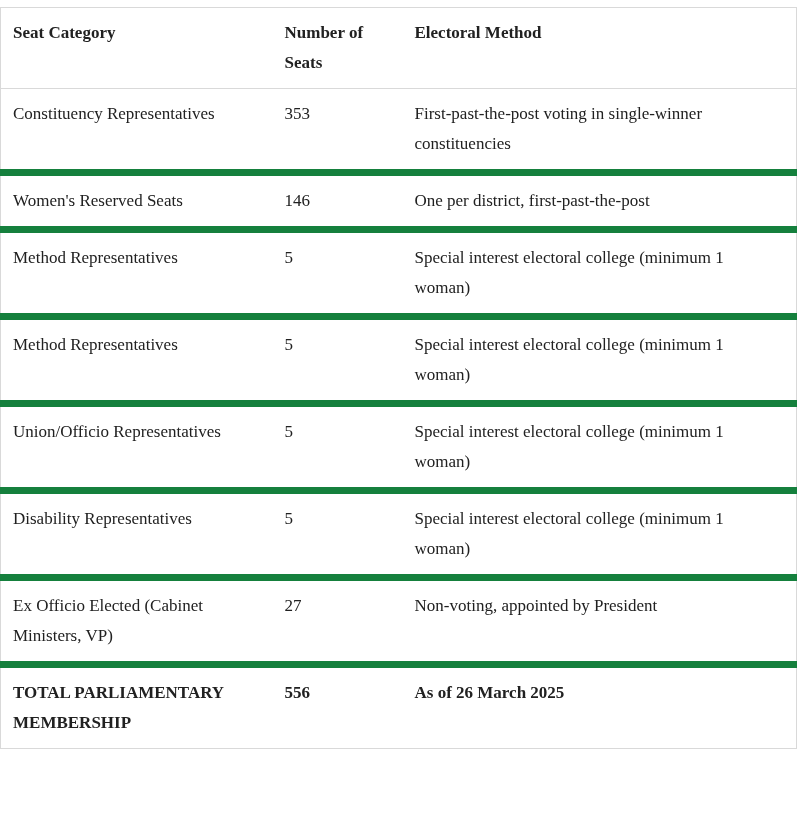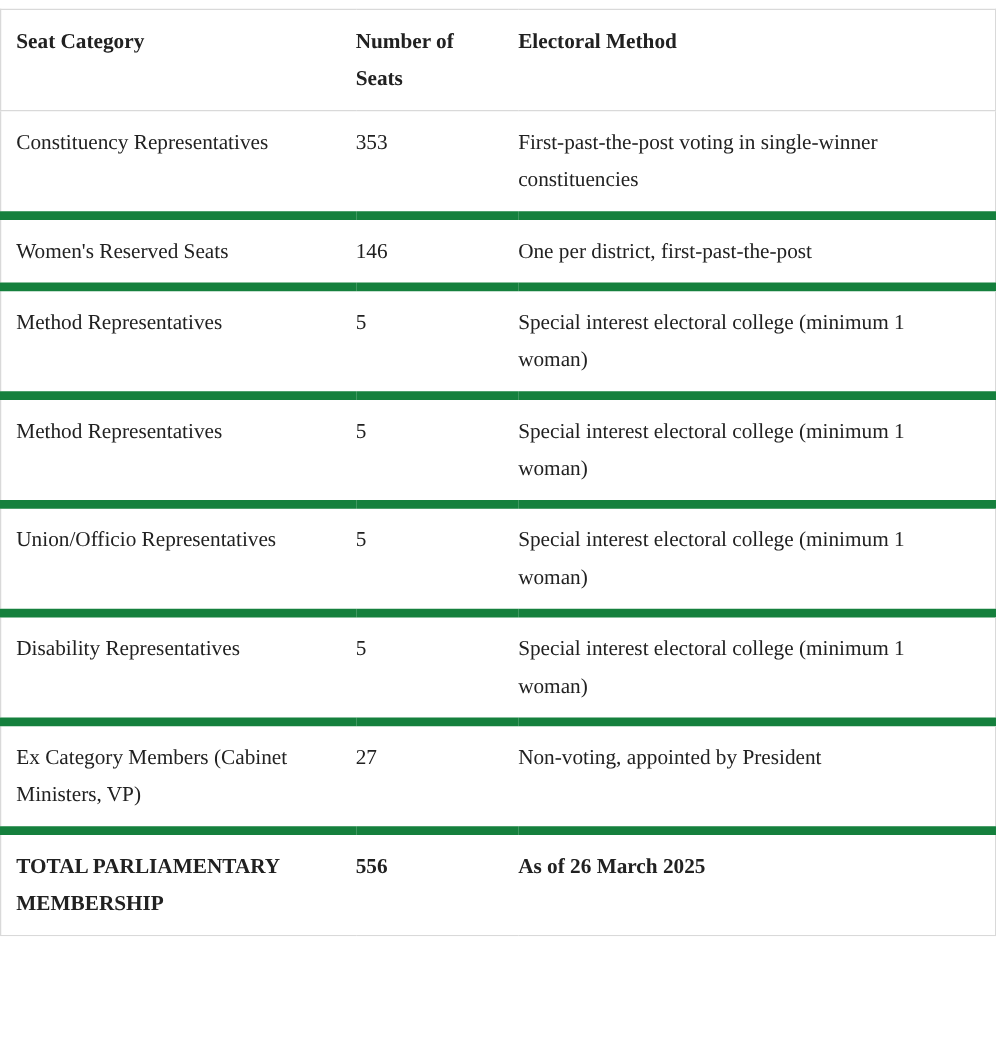--- a/index.html
+++ b/index.html
@@ -96,21 +96,21 @@
           <td>Union/Officio Representatives</td>
           <td>5</td>
           <td>Special interest electoral college (minimum 1 woman)</td>
         </tr>
         <tr>
           <td>Disability Representatives</td>
           <td>5</td>
           <td>Special interest electoral college (minimum 1 woman)</td>
         </tr>
         <tr>
-          <td>Ex Category Members (Cabinet Ministers, VP)</td>
+          <td>Ex Officio Elected (Cabinet Ministers, VP)</td>
           <td>27</td>
           <td>Non-voting, appointed by President</td>
         </tr>
         <tr class="bold">
           <td>TOTAL PARLIAMENTARY MEMBERSHIP</td>
           <td>556</td>
           <td>As of 26 March 2025</td>
         </tr>
       </tbody>
   </table>

